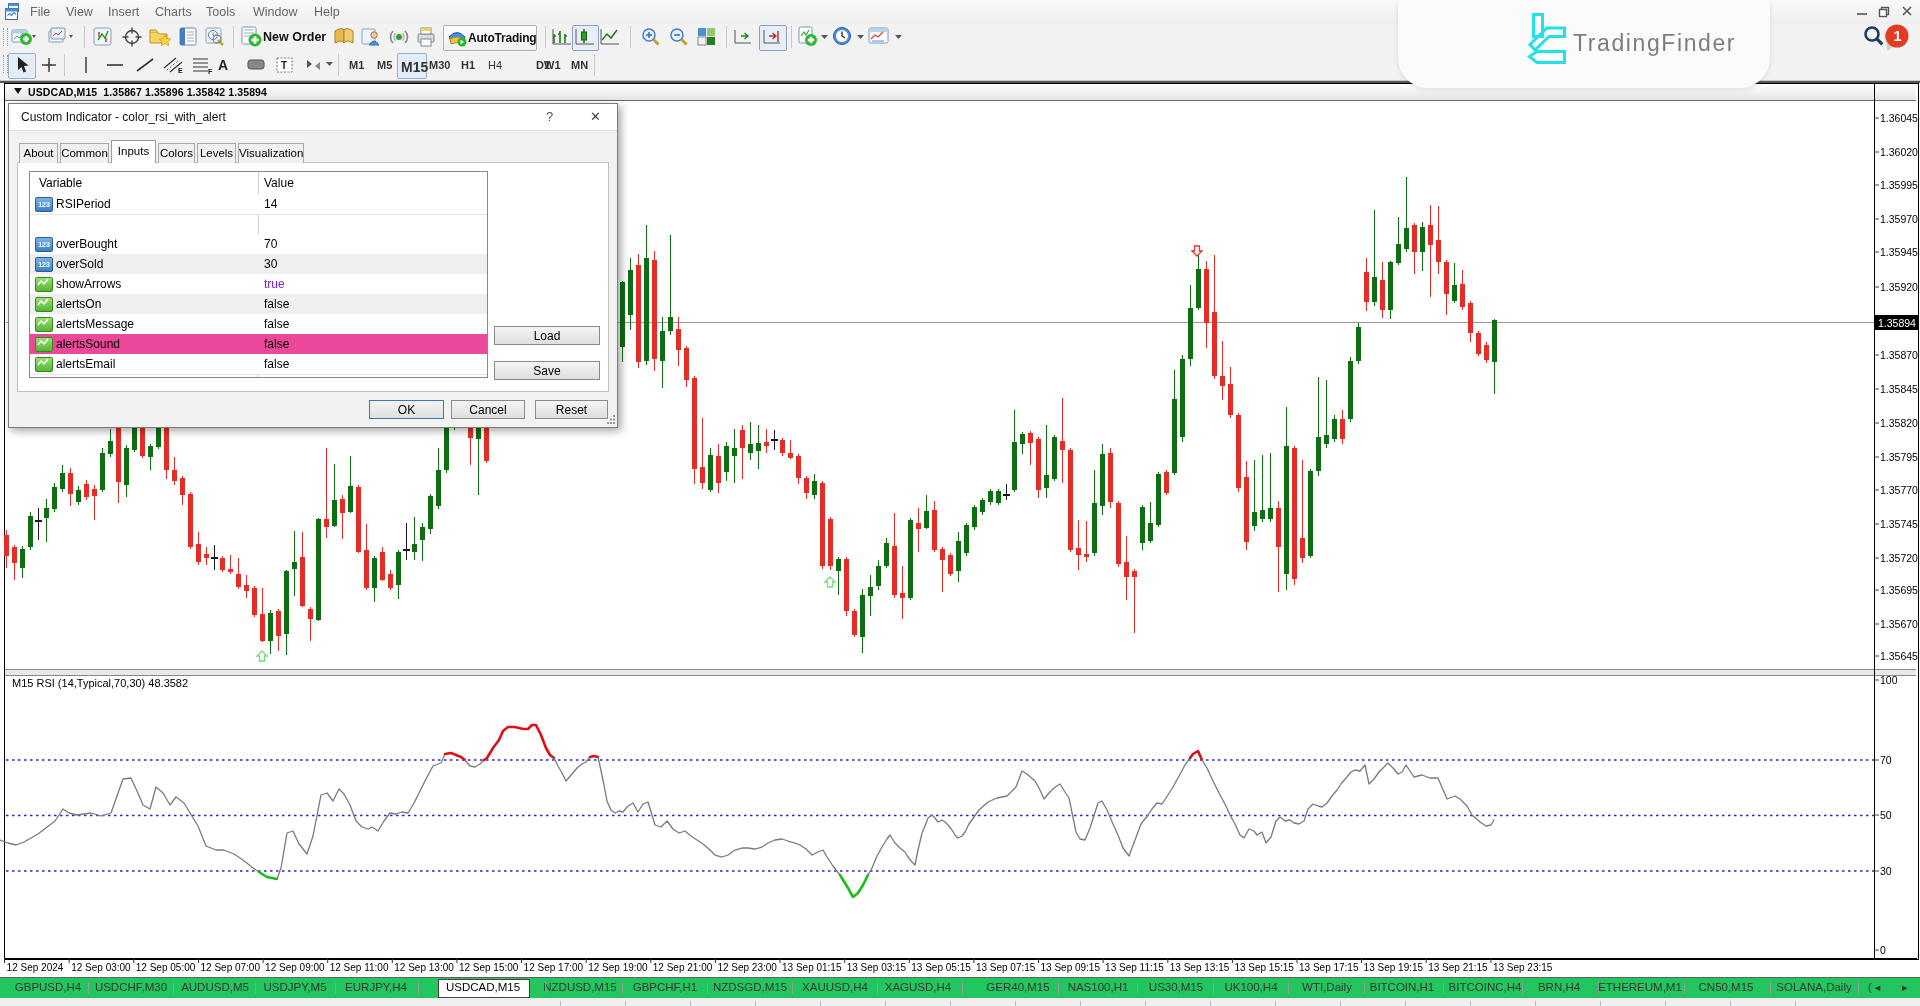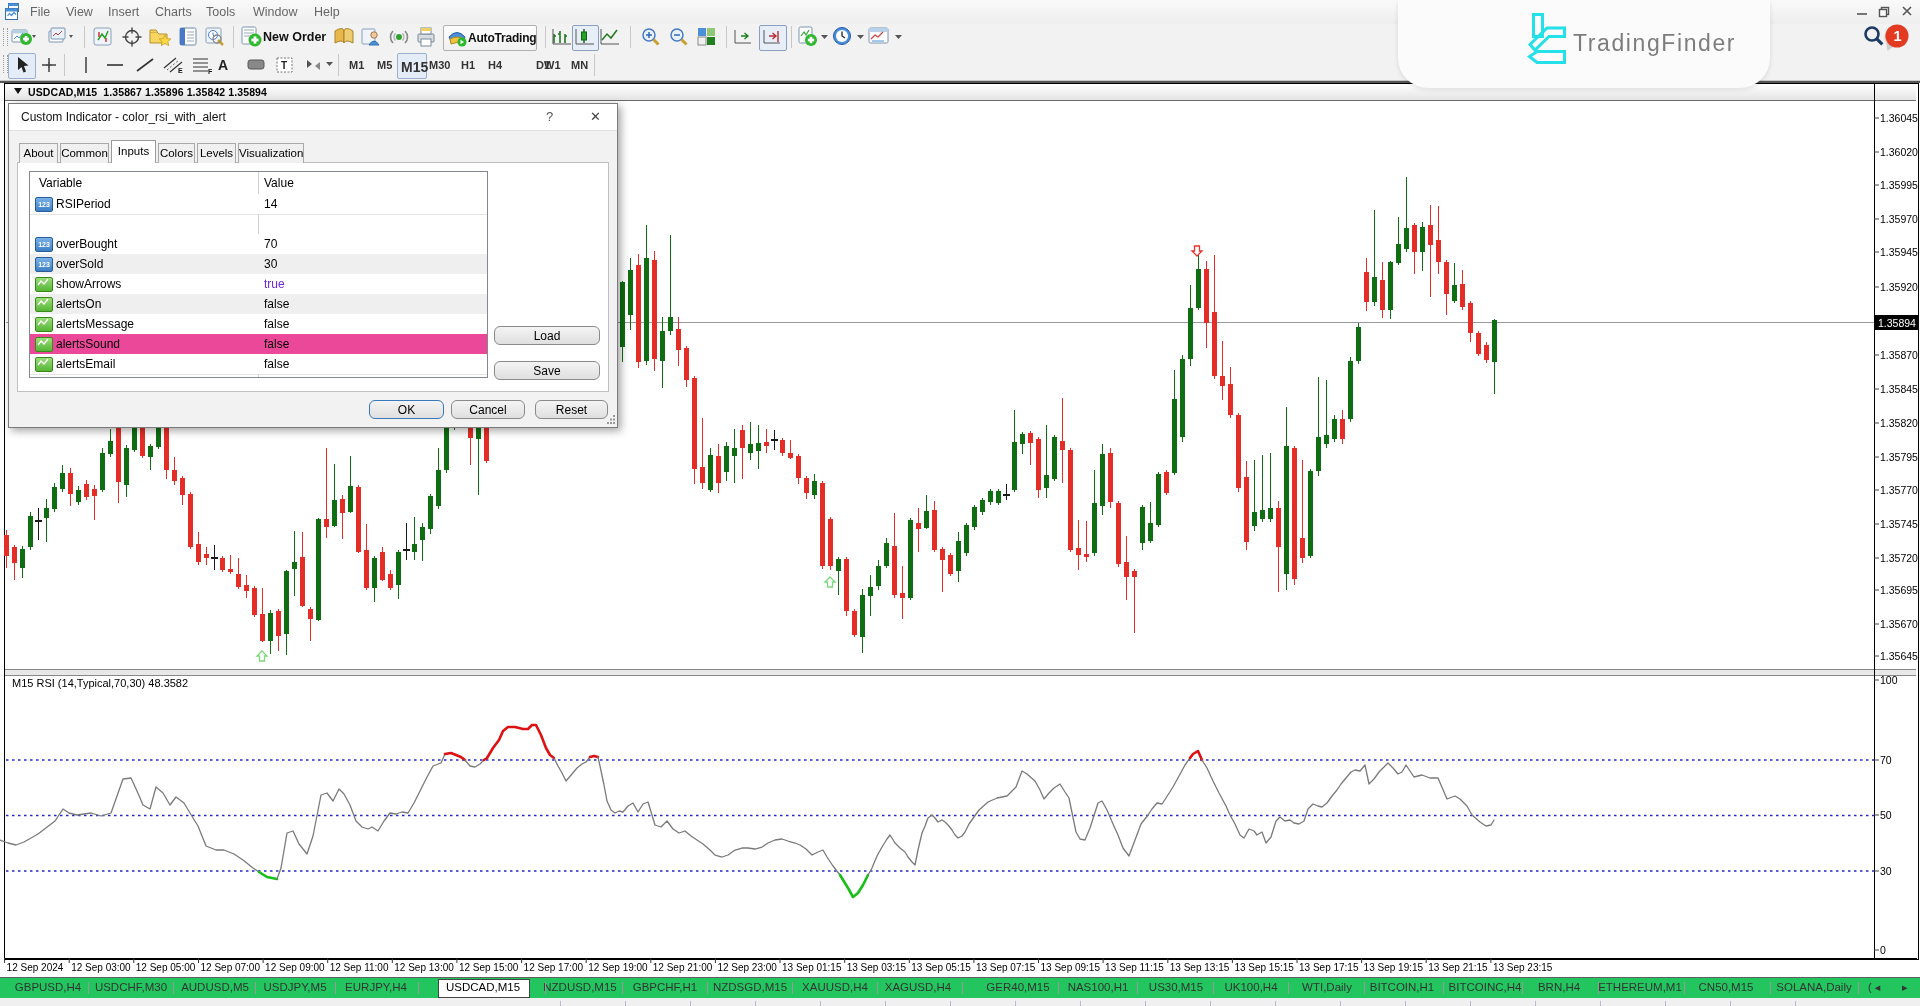--- a/index.html
+++ b/index.html
@@ -1,17 +1,17 @@
 <!DOCTYPE html>
 <html><head><meta charset="utf-8"><style>
 *{margin:0;padding:0;box-sizing:content-box}
 body{width:1920px;height:1006px;overflow:hidden;font-family:"Liberation Sans",sans-serif;background:#f0f0f0;position:relative}
 .tsep{position:absolute;width:1px;height:22px;background:#c8c8c8}
 .tbtxt{position:absolute;color:#111;font-family:"Liberation Sans",sans-serif}
-.wbtn{position:absolute;background:linear-gradient(#f4f4f4,#dfdfdf);border:1px solid #8a8a8a;font-size:12px;font-family:"Liberation Sans",sans-serif;border-radius:6px}
+.wbtn{position:absolute;background:linear-gradient(#f4f4f4,#dfdfdf);border:1px solid #8a8a8a;font-size:12px;font-family:"Liberation Sans",sans-serif;border-radius:0}
 .ax{font-family:"Liberation Sans",sans-serif}
 </style></head><body>
 
 <div style="position:absolute;left:0;top:0;width:1920px;height:24px;background:linear-gradient(#fafafa,#eeeeee);border-bottom:1px solid #d8d8d8"></div>
 <svg style="position:absolute;left:5px;top:3px" width="17" height="18" viewBox="0 0 17 18">
     <rect x="3.5" y="0.5" width="10" height="8" fill="#fff" stroke="#3a6ea8"></rect>
     <rect x="3.5" y="0.5" width="10" height="2.5" fill="#4a90d9"></rect>
     <rect x="0.5" y="5.5" width="12" height="11" fill="#fff" stroke="#3a6ea8"></rect>
     <rect x="0.5" y="5.5" width="12" height="3" fill="#4a90d9"></rect>
     <path d="M2.5 13 l2-2.5 2 2 2.5-3 2 2" stroke="#4a90d9" fill="none" stroke-width="1.2"></path>
@@ -226,21 +226,21 @@
 <svg style="position:absolute;left:325px;top:59px" width="10" height="10" viewBox="0 0 10 10">
     <path d="M1 3 l3.5 4 3.5-4 Z" fill="#555"></path>
   </svg>
 <div class="tsep" style="left:338px;top:54px"></div>
 <div class="tbtxt" style="left:349px;top:58.5px;font-size:11px;font-weight:bold;color:#333">M1</div>
 <div class="tbtxt" style="left:377px;top:58.5px;font-size:11px;font-weight:bold;color:#333">M5</div>
 <div style="position:absolute;left:397px;top:53px;width:28px;height:24px;border:1px solid #9ab0cc;background:#e4ecf7;border-radius:2px"></div>
 <div class="tbtxt" style="left:401px;top:58.5px;font-size:14px;font-weight:bold;color:#333">M15</div>
 <div class="tbtxt" style="left:429px;top:58.5px;font-size:11px;font-weight:bold;color:#333">M30</div>
 <div class="tbtxt" style="left:461px;top:58.5px;font-size:11px;font-weight:bold;color:#333">H1</div>
-<div class="tbtxt" style="left:488px;top:58.5px;font-size:11px;font-weight:bold;color:#333">H4</div>
+<div class="tbtxt" style="left:488px;top:58.5px;font-size:11px;font-weight:normal;color:#333">H4</div>
 <div class="tbtxt" style="left:536px;top:58.5px;font-size:11px;font-weight:bold;color:#333">D1</div>
 <div class="tbtxt" style="left:544px;top:58.5px;font-size:11px;font-weight:bold;color:#333">W1</div>
 <div class="tbtxt" style="left:571px;top:58.5px;font-size:11px;font-weight:bold;color:#333">MN</div>
 <div class="tsep" style="left:594px;top:54px"></div>
 
 <div style="position:absolute;left:0;top:81px;width:1920px;height:897px;background:#fff;border-top:2px solid #555"></div>
 <div style="position:absolute;left:4px;top:83px;width:1913px;height:875px;border:1px solid #000"></div>
 
 <div style="position:absolute;left:5px;top:84px;width:1911px;height:16px;background:linear-gradient(#ffffff,#e4e4e4)"></div>
 <div style="position:absolute;left:5px;top:100px;width:1911px;height:1px;background:#6a6a6a"></div>

